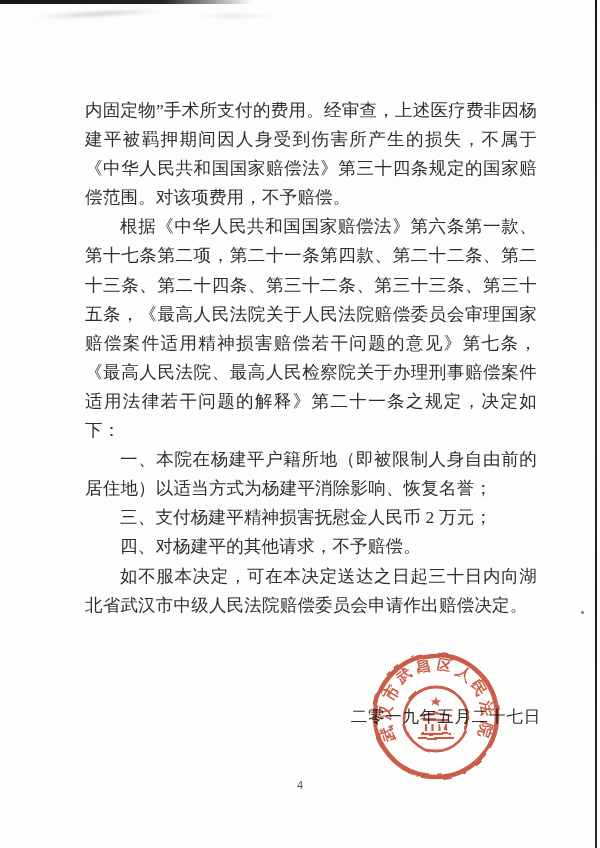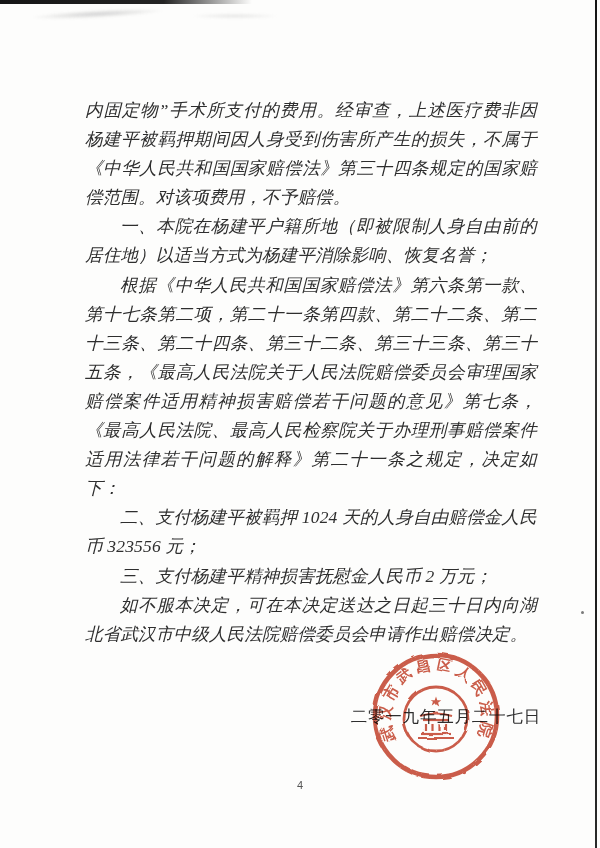--- a/index.html
+++ b/index.html
@@ -56,21 +56,20 @@
   .content {
     position: absolute;
     left: 85px; top: 96px;
     width: 452px;
     color: #2e2e2e;
     font-size: 17.5px;
     line-height: 29.1px;
     text-align: justify;
     letter-spacing: 0.2px;
     text-justify: inter-ideograph;
-    font-style: italic;
   }
   .para { margin: 0; text-indent: 35px; }
   .para.no-indent { text-indent: 0; }
 
   
   .date-line {
     position: absolute;
     top: 706px;
     right: 59px;
     font-size: 16.5px;
@@ -108,24 +107,24 @@
 <div class="page">
 
   <div class="top-edge-line"></div>
   <div class="right-edge-line"></div>
   <div class="smudge-a"></div>
   <div class="smudge-b"></div>
   <div class="speck"></div>
 
   <main class="content">
     <p class="para no-indent">内固定物”手术所支付的费用。经审查，上述医疗费非因杨建平被羁押期间因人身受到伤害所产生的损失，不属于《中华人民共和国国家赔偿法》第三十四条规定的国家赔偿范围。对该项费用，不予赔偿。</p>
+    <p class="para">根据《中华人民共和国国家赔偿法》第六条第一款、第十七条第二项，第二十一条第四款、第二十二条、第二十三条、第二十四条、第三十二条、第三十三条、第三十五条，《最高人民法院关于人民法院赔偿委员会审理国家赔偿案件适用精神损害赔偿若干问题的意见》第七条，《最高人民法院、最高人民检察院关于办理刑事赔偿案件适用法律若干问题的解释》第二十一条之规定，决定如下：</p>
     <p class="para">一、本院在杨建平户籍所地（即被限制人身自由前的居住地）以适当方式为杨建平消除影响、恢复名誉；</p>
-    <p class="para">根据《中华人民共和国国家赔偿法》第六条第一款、第十七条第二项，第二十一条第四款、第二十二条、第二十三条、第二十四条、第三十二条、第三十三条、第三十五条，《最高人民法院关于人民法院赔偿委员会审理国家赔偿案件适用精神损害赔偿若干问题的意见》第七条，《最高人民法院、最高人民检察院关于办理刑事赔偿案件适用法律若干问题的解释》第二十一条之规定，决定如下：</p>
-    <p class="para">二、支付杨建平被羁押 1024 天的人身自由赔偿金人民币 323556 元；</p>
     <p class="para">三、支付杨建平精神损害抚慰金人民币 2 万元；</p>
+    <p class="para">四、对杨建平的其他请求，不予赔偿。</p>
     <p class="para">如不服本决定，可在本决定送达之日起三十日内向湖北省武汉市中级人民法院赔偿委员会申请作出赔偿决定。</p>
   </main>
 
   <div class="date-line">二零一九年五月二十七日</div>
 
   <div class="seal-wrap">
     <svg viewBox="-68 -68 136 136" xmlns="http://www.w3.org/2000/svg">
       <defs>
         <filter id="stampFx" x="-25%" y="-25%" width="150%" height="150%">
           <feTurbulence type="fractalNoise" baseFrequency="0.7" numOctaves="2" seed="4" result="n"></feTurbulence>

